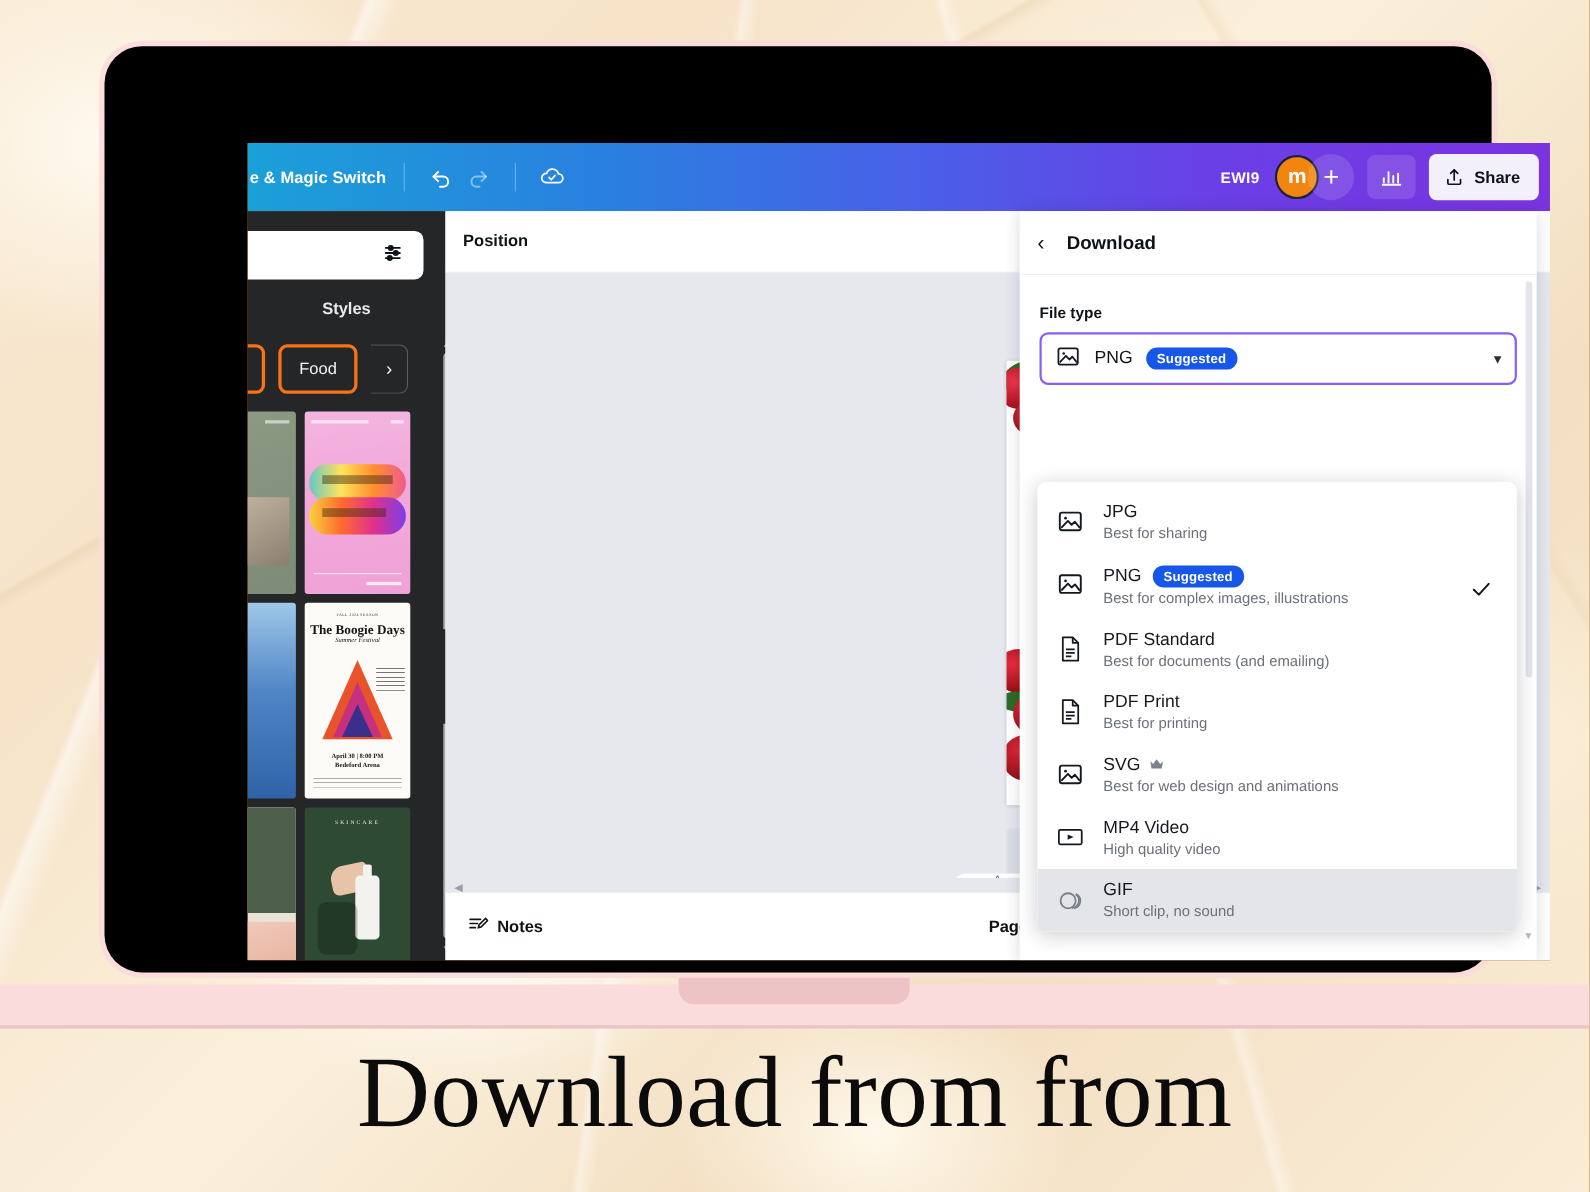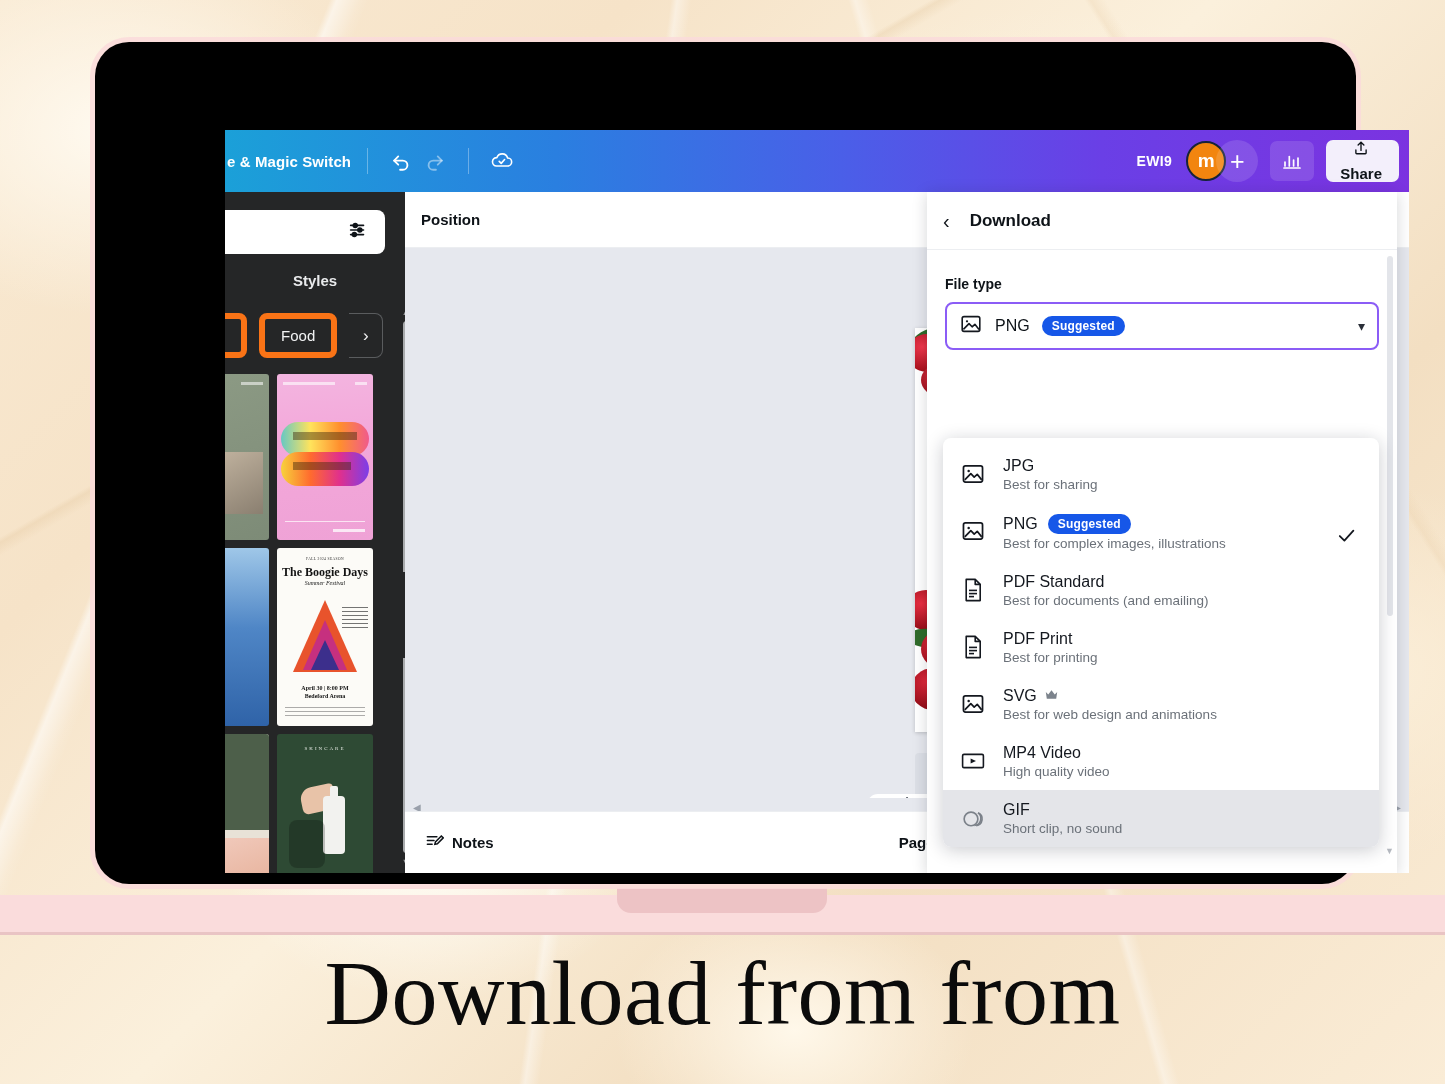--- a/index.html
+++ b/index.html
@@ -74,40 +74,40 @@
     width:42px;height:42px;border-radius:50%;background:rgba(255,255,255,.13);
     display:flex;align-items:center;justify-content:center;color:#fff;font-size:25px;font-weight:300;
     margin-left:-10px;
   }
   .chartbtn{
     width:44px;height:40px;border-radius:7px;background:rgba(255,255,255,.13);
     display:flex;align-items:center;justify-content:center;margin-left:12px;
   }
   .sharebtn{
     display:flex;align-items:center;gap:9px;background:#f3effb;border-radius:7px;
-    height:42px;padding:0 17px 0 14px;margin-left:12px;color:#0e1318;font-size:15px;font-weight:bold;flex-direction:column;
+    height:42px;padding:0 17px 0 14px;margin-left:12px;color:#0e1318;font-size:15px;font-weight:bold;
   }
 
   
   #leftpanel{
     position:absolute; left:0; top:62px; width:196px; height:681px;
     background:#252627; overflow:hidden;
   }
   #searchbox{
     position:absolute; left:-52px; top:18px; width:212px; height:44px;
     background:#fff; border-radius:8px; display:flex; align-items:center; justify-content:flex-end;
     padding-right:16px;
   }
   #styles-label{
     position:absolute; left:0; top:80px; width:180px; text-align:center;
     color:#e9eaec; font-size:15px; font-weight:bold;
   }
   .chiprow{ position:absolute; left:-52px; top:121px; display:flex; gap:12px; align-items:center;}
   .chip{
-    height:45px; min-width:60px; border:6px solid #f97316; border-radius:8px;
+    height:45px; min-width:60px; border:3px solid #f97316; border-radius:8px;
     color:#f2f3f4; font-size:15px; display:flex;align-items:center;justify-content:center;
     padding:0 16px; background:#252627;
   }
   .chip-arrow{
     height:45px;width:34px;border:1px solid #5a5c5e;border-left:none;border-radius:0 8px 8px 0;
     color:#f2f3f4;font-size:17px;display:flex;align-items:center;justify-content:center;
   }
 
   
   #thumbs{ position:absolute; left:-52px; top:182px; width:232px; }

